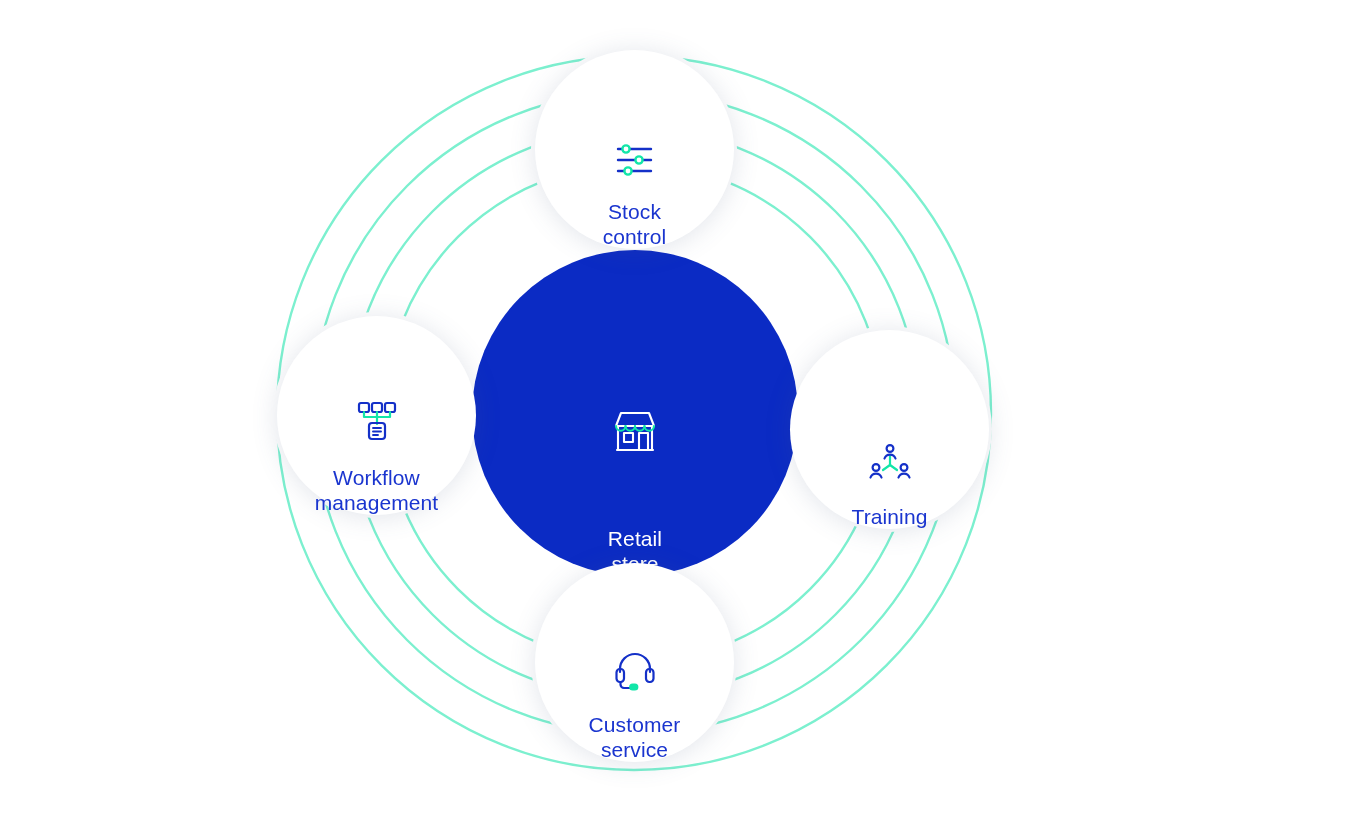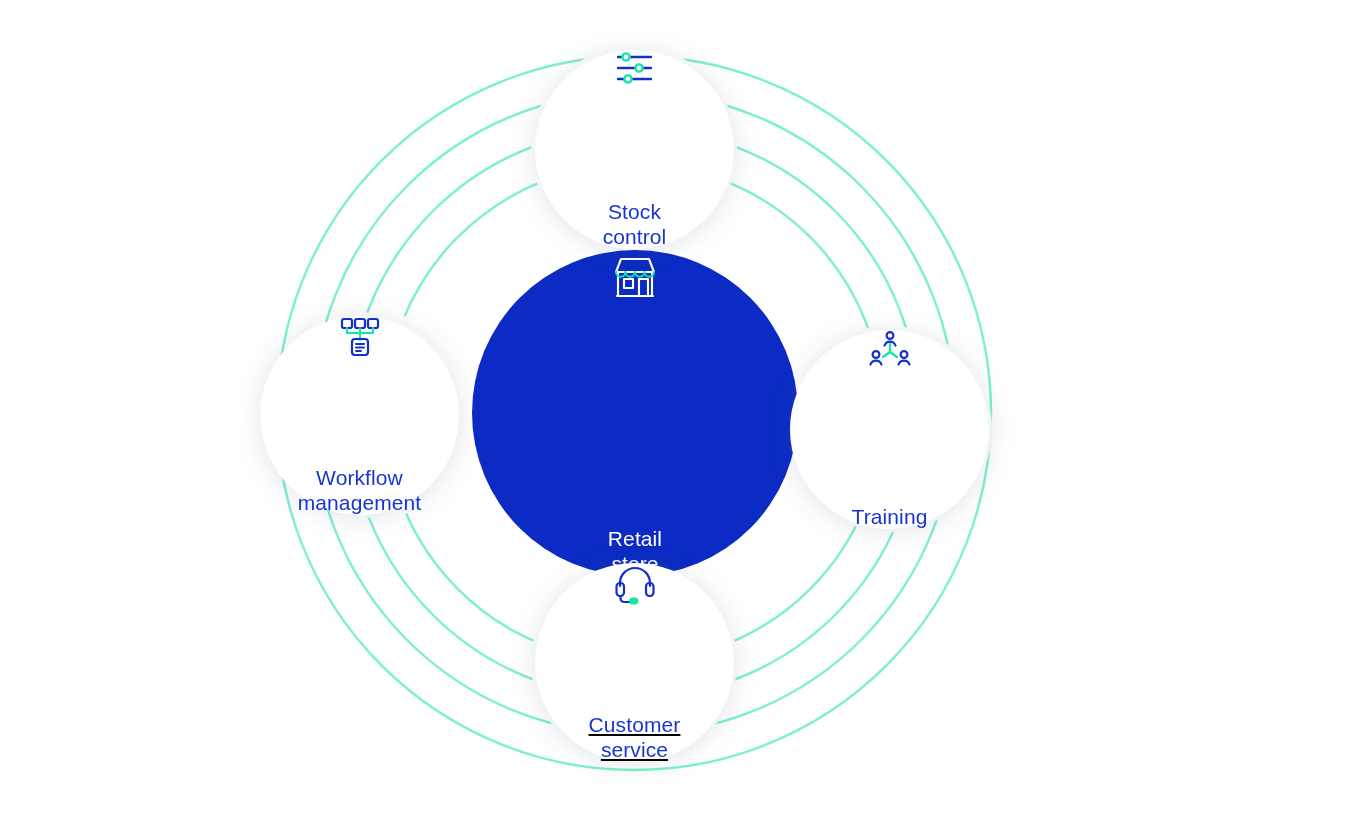--- a/index.html
+++ b/index.html
@@ -30,21 +30,21 @@
     height: 830px;
   }
 
   
   .node {
     position: absolute;
     border-radius: 50%;
     display: flex;
     flex-direction: column;
     align-items: center;
-    justify-content: space-between;
+    justify-content: flex-end;
     box-sizing: border-box;
   }
 
   .satellite {
     background: #ffffff;
     box-shadow: 0 2px 26px rgba(80, 95, 130, 0.17);
   }
 
   .center-node {
     background: #0b2bc4;
@@ -82,41 +82,40 @@
 
   #node-stock {
     left: 535px;
     top: 50px;
     width: 199px;
     height: 199px;
   }
   #node-stock .node-icon { margin-bottom: 22px; }
 
   #node-workflow {
-    left: 260px;
+    left: 277px;
     top: 316px;
     width: 199px;
     height: 199px;
   }
   #node-workflow .node-icon { margin-bottom: 22px; }
 
   #node-training {
     left: 790px;
     top: 330px;
     width: 199px;
     height: 199px;
   }
   #node-training .node-icon { margin-bottom: 22px; }
 
   #node-service {
     left: 535px;
     top: 563px;
     width: 199px;
     height: 199px;
-    text-decoration: underline;
   }
   #node-service .node-icon { margin-bottom: 22px; }
 </style>
 </head>
 <body>
 
 <div id="diagram">
 
   <svg class="rings" viewBox="0 0 1364 830" width="1364" height="830" aria-hidden="true">
     <defs>

